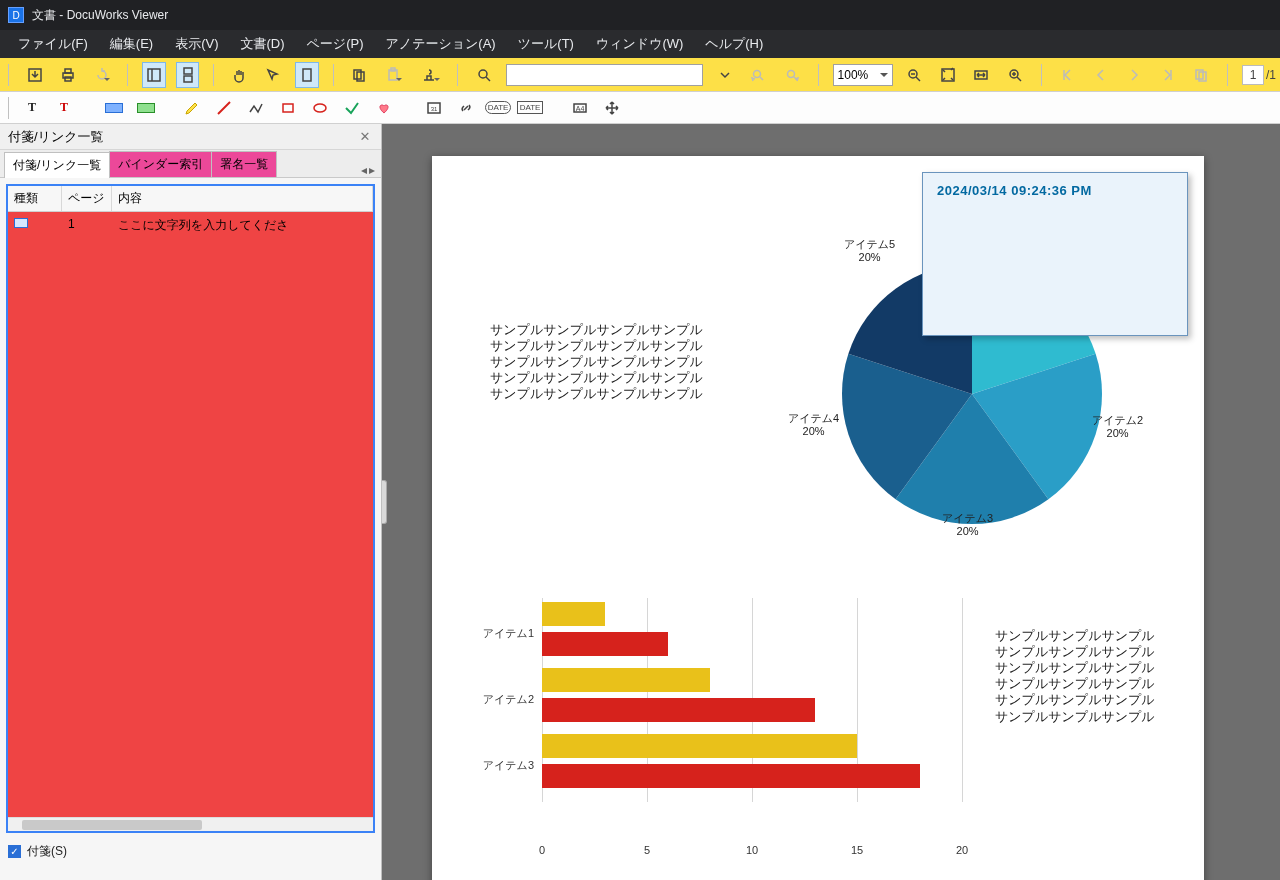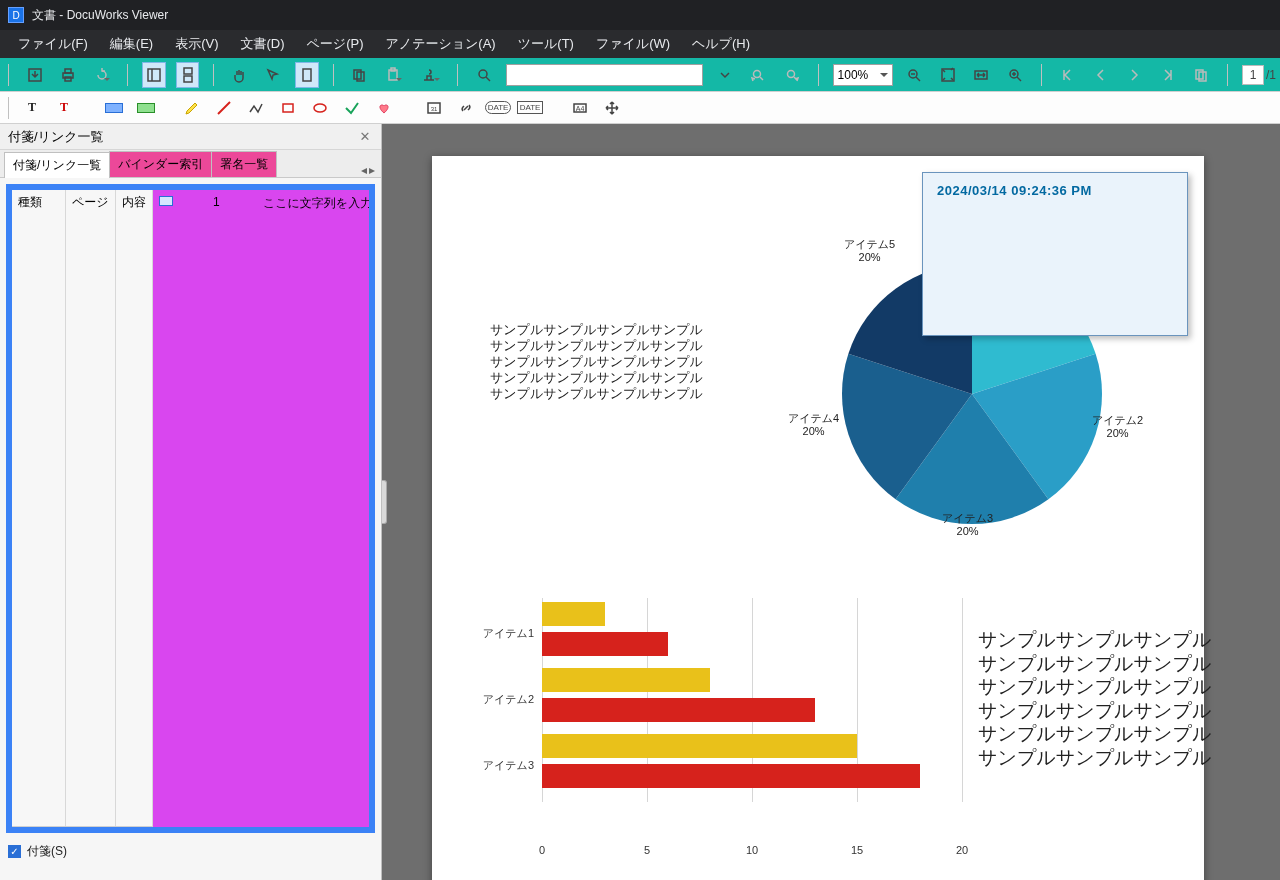--- a/index.html
+++ b/index.html
@@ -2,61 +2,61 @@
 <html><head>
 <meta charset="utf-8">
 <style>
   * { box-sizing: border-box; margin: 0; padding: 0; }
   html, body { width: 1280px; height: 880px; font-family: "Meiryo", "MS PGothic", sans-serif; font-size: 12px; background: #fff; overflow: hidden; }
   .titlebar { height: 30px; background: #202124; color: #e8eaed; display: flex; align-items: center; padding: 0 8px; gap: 8px; }
   .titlebar .appicon { width: 16px; height: 16px; background: #1a73e8; border: 1px solid #66a0ff; display: inline-flex; align-items: center; justify-content: center; color: #fff; font-size: 10px; }
   .menubar { height: 28px; background: #2a2b2e; color: #e8eaed; display: flex; align-items: center; padding: 0 8px; gap: 2px; font-size: 13px; }
   .menubar .mi { padding: 4px 10px; cursor: default; }
 
-  .toolbar { height: 34px; background: #14b8a6; border-bottom: 1px solid #d0d0d0; display: flex; align-items: center; padding: 0 4px; gap: 10px; justify-content: flex-end; }
+  .toolbar { height: 34px; background: #fde047; border-bottom: 1px solid #d0d0d0; display: flex; align-items: center; padding: 0 4px; gap: 10px; justify-content: flex-end; }
   .toolbar2 { height: 32px; background: #fdfdfd; border-bottom: 1px solid #d0d0d0; display: flex; align-items: center; padding: 0 4px; gap: 6px; }
   .tb-sep { width: 1px; height: 22px; background: #c0c0c0; margin: 0 4px; }
   .tb-btn { width: 26px; height: 26px; display: flex; align-items: center; justify-content: center; border: 1px solid transparent; color: #444; cursor: default; position: relative; }
   .tb-btn.active { background: #cfe8f9; border: 1px solid #7fb8e8; }
   .tb-btn svg { width: 16px; height: 16px; }
   .tb-drop::after { content: ""; position: absolute; right: 2px; bottom: 3px; border: 3px solid transparent; border-top-color: #666; }
   .search-box { width: 220px; height: 22px; border: 1px solid #a0a0a0; background: #fff; }
   .zoom-box { width: 66px; height: 22px; border: 1px solid #a0a0a0; background: #fff; display: flex; align-items: center; padding: 0 4px; font-size: 12px; justify-content: space-between; }
   .zoom-box::after { content: ""; border: 4px solid transparent; border-top-color: #555; margin-top: 4px; }
   .page-ind { display: flex; align-items: center; gap: 2px; font-size: 12px; color: #444; }
   .page-ind .pbox { width: 22px; height: 20px; border: 1px solid #bbb; display: flex; align-items: center; justify-content: center; background: #fff; }
 
   .main { display: flex; height: calc(880px - 30px - 28px - 34px - 32px); }
   .sidepanel { width: 382px; border-right: 1px solid #bfbfbf; display: flex; flex-direction: column; background: #f6f6f6; }
   .sp-title { height: 26px; display: flex; align-items: center; justify-content: space-between; padding: 0 8px; font-size: 13px; background: #f0f0f0; border-bottom: 1px solid #d6d6d6; }
   .sp-close { width: 16px; height: 16px; color: #777; display: flex; align-items: center; justify-content: center; cursor: default; }
   .sp-tabs { height: 28px; display: flex; align-items: flex-end; padding: 0 4px; gap: 0; background: #ededed; border-bottom: 1px solid #c9c9c9; }
   .sp-tab { padding: 4px 8px; border: 1px solid #c0c0c0; border-bottom: none; background: #ec4899; font-size: 12px; cursor: default; margin-right: -1px; }
   .sp-tab.active { background: #fff; font-weight: 500; position: relative; top: 1px; }
   .sp-arrows { margin-left: auto; display: flex; gap: 2px; color: #666; padding-right: 2px; }
-  .sp-list { flex: 1; background: #d946ef; margin: 6px; border: 6px solid #3b82f6; overflow: hidden; display: flex; flex-direction: row; }
+  .sp-list { flex: 1; background: #ef4444; margin: 6px; border: 2px solid #3b82f6; overflow: hidden; display: flex; flex-direction: column; }
   .sp-head { display: flex; border-bottom: 1px solid #d0d0d0; background: #f7f7f7; font-size: 12px; }
   .sp-head div { padding: 4px 6px; border-right: 1px solid #d8d8d8; }
   .sp-row { display: flex; font-size: 12px; padding: 3px 0; }
   .sp-row div { padding: 2px 6px; }
   .sp-col-type { width: 54px; }
   .sp-col-page { width: 50px; }
   .sp-col-cont { flex: 1; white-space: nowrap; overflow: hidden; }
   .note-ico { width: 14px; height: 10px; border: 1px solid #2a6fd6; background: #d6e7ff; display: inline-block; }
   .sp-scroll { margin-top: auto; height: 14px; border-top: 1px solid #ddd; background: #f0f0f0; position: relative; }
   .sp-scroll .thumb { position: absolute; left: 14px; top: 2px; height: 10px; width: 180px; background: #c9c9c9; border-radius: 2px; }
   .sp-checks { padding: 4px 8px 20px; font-size: 12px; display: flex; flex-direction: column; gap: 4px; background: #f6f6f6; color:#222 }
   .sp-check { display: flex; align-items: center; gap: 6px; }
   .sp-check .cb { width: 13px; height: 13px; border: 1px solid #2a6fd6; background: #2a6fd6; display: inline-flex; align-items: center; justify-content: center; color: #fff; font-size: 10px; }
 
   .viewer { flex: 1; background: #6e6e6e; position: relative; overflow: hidden; }
   .splitter-knob { position:absolute; left:-1px; top:50%; width:6px; height:44px; background:#d9d9d9; border:1px solid #aaa; border-left:none; border-radius:0 3px 3px 0; transform:translateY(-50%);}
   .page { position: absolute; left: 50px; top: 32px; width: 772px; height: 1040px; background: #fff; box-shadow: 0 2px 8px rgba(0,0,0,.4); }
   .page .txt1 { position: absolute; left: 58px; top: 166px; font-size: 13px; line-height: 1.24; color: #222; }
-  .page .txt2 { position: absolute; left: 546px; top: 472px; font-size: 19px; line-height: 1.24; color: #222; }
+  .page .txt2 { position: absolute; left: 563px; top: 472px; font-size: 13px; line-height: 1.24; color: #222; }
   .pie-wrap { position: absolute; left: 380px; top: 88px; width: 330px; height: 300px; }
   .pie-lbl { position: absolute; font-size: 11px; color: #222; text-align: center; line-height: 1.15; }
   .bar-wrap { position: absolute; left: 30px; top: 442px; width: 510px; height: 260px; }
   .bar-area { position: absolute; left: 80px; top: 0; width: 420px; height: 226px; }
   .bar { position: absolute; height: 24px; }
   .grid { position:absolute; top:0; bottom:22px; width:1px; background:#d6d6d6; }
   .bar-cat { position: absolute; left: 0; font-size: 11px; color: #333; width: 72px; text-align: right; }
   .bar-x { position: absolute; bottom: 0; font-size: 11px; color: #333; width: 30px; text-align: center; transform: translateX(-50%); }
 
   .sticky { position: absolute; left: 490px; top: 16px; width: 266px; height: 164px; background: #eaf3fb; border: 1px solid #6a94bd; box-shadow: 3px 3px 6px rgba(0,0,0,.25); }
@@ -76,21 +76,21 @@
 </div>
 
 <div class="menubar">
   <div class="mi">ファイル(F)</div>
   <div class="mi">編集(E)</div>
   <div class="mi">表示(V)</div>
   <div class="mi">文書(D)</div>
   <div class="mi">ページ(P)</div>
   <div class="mi">アノテーション(A)</div>
   <div class="mi">ツール(T)</div>
-  <div class="mi">ファイル(W)</div>
+  <div class="mi">ウィンドウ(W)</div>
   <div class="mi">ヘルプ(H)</div>
 </div>
 
 <div class="toolbar">
   <div class="tb-sep"></div>
   <div class="tb-btn">
       <svg viewBox="0 0 16 16">
         <rect class="ico" x="2" y="2" width="12" height="12"></rect>
         <path class="ico" d="M8 4v6m-3-3l3 3 3-3"></path>
       </svg>

